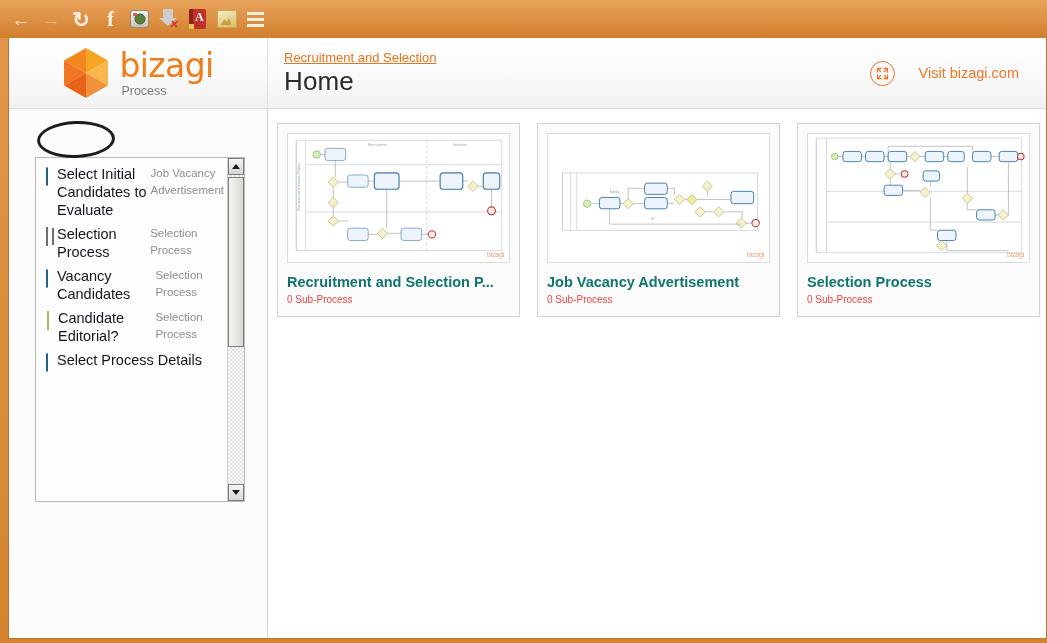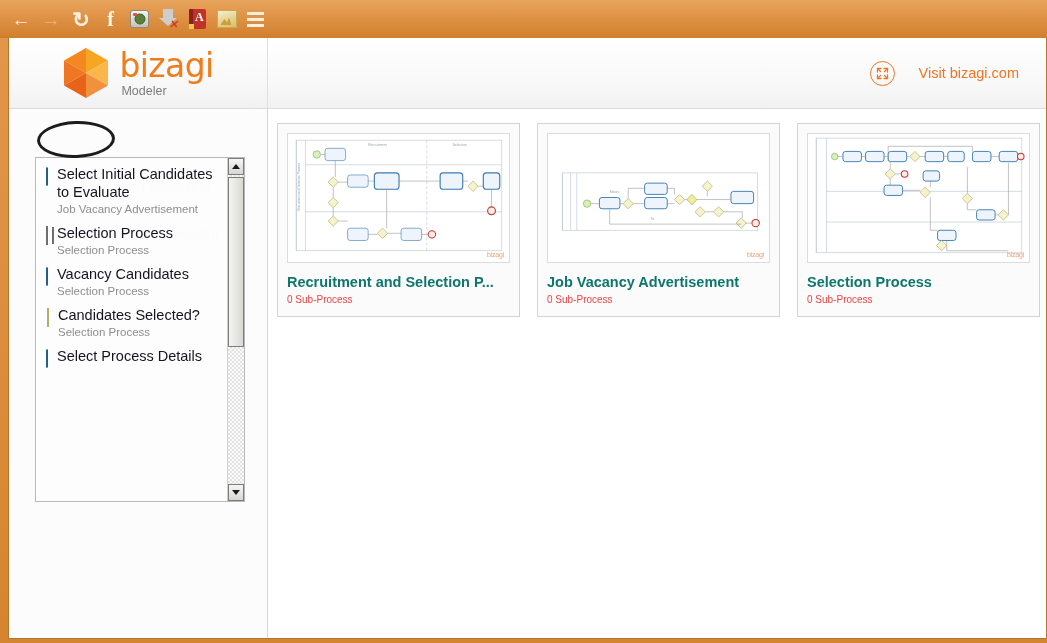--- a/index.html
+++ b/index.html
@@ -256,21 +256,21 @@
   }
   .ic-subproc::after {
     content: ""; position: absolute; left: 5px; top: 0; bottom: 0;
     width: 1.6px; background: #6e6e6e;
   }
   .ic-gateway {
     width: 16px; height: 16px; background: #f2f0c8;
     border: 1.6px solid #b5ae5e; transform: rotate(45deg);
     margin-left: 1px; margin-top: 4px;
   }
-  .dd-txt { display: flex; flex-direction: column; min-width: 0; }
+  .dd-txt { display: flex; flex-direction: row; min-width: 0; }
   .dd-name { font-size: 14.5px; color: #15151f; line-height: 18px; }
   .dd-sub  { font-size: 11.5px; color: #8e8e8e; line-height: 17px; }
 
   .dd-scroll {
     width: 17px; flex: none; background: #f0f0f0;
     border-left: 1px solid #cfcfcf;
     display: flex; flex-direction: column;
   }
   .sb-btn {
     height: 17px; background: linear-gradient(#f6f6f6,#d6d6d2);
@@ -375,24 +375,28 @@
             <polygon points="24,1 46,13.5 24,26" fill="#f6a623"></polygon>
             <polygon points="24,1 2,13.5 24,26" fill="#f4871f"></polygon>
             <polygon points="2,13.5 2,38.5 24,26" fill="#ef7622"></polygon>
             <polygon points="46,13.5 46,38.5 24,26" fill="#f9b64b"></polygon>
             <polygon points="2,38.5 24,51 24,26" fill="#e8621a"></polygon>
             <polygon points="46,38.5 24,51 24,26" fill="#f2913c"></polygon>
           </svg>
         </div>
         <div class="logo-words">
           <span class="logo-name">bizagi</span>
-          <span class="logo-sub">Modeler</span>
+          <span class="logo-sub">Process</span>
         </div>
       </div>
 
+      <div class="title-zone">
+        <span class="breadcrumb">Recruitment and Selection</span>
+        <span class="page-title">Home</span>
+      </div>
 
       <div class="visit-zone">
         <span class="expand-icon">
           <svg width="13" height="13" viewBox="0 0 13 13">
             <g stroke="#ef7526" stroke-width="1.3" fill="none" stroke-linecap="round">
               <path d="M1.5 5 V1.5 H5"></path>
                 <path d="M8 1.5 H11.5 V5"></path>
               <path d="M11.5 8 V11.5 H8"></path>
                 <path d="M5 11.5 H1.5 V8"></path>
               <path d="M1.8 1.8 L4.6 4.6"></path>
@@ -450,21 +454,21 @@
                 <span class="dd-name">Vacancy Candidates</span>
                 <span class="dd-sub">Selection Process</span>
               </span>
             </div>
 
             <div class="dd-item">
               <span class="dd-ic">
                 <span class="ic-gateway"></span>
               </span>
               <span class="dd-txt">
-                <span class="dd-name">Candidates Selected?</span>
+                <span class="dd-name">Candidate Editorial?</span>
                 <span class="dd-sub">Selection Process</span>
               </span>
             </div>
 
             <div class="dd-item">
               <span class="dd-ic">
                 <span class="ic-task"></span>
               </span>
               <span class="dd-txt">
                 <span class="dd-name">Select Process Details</span>

